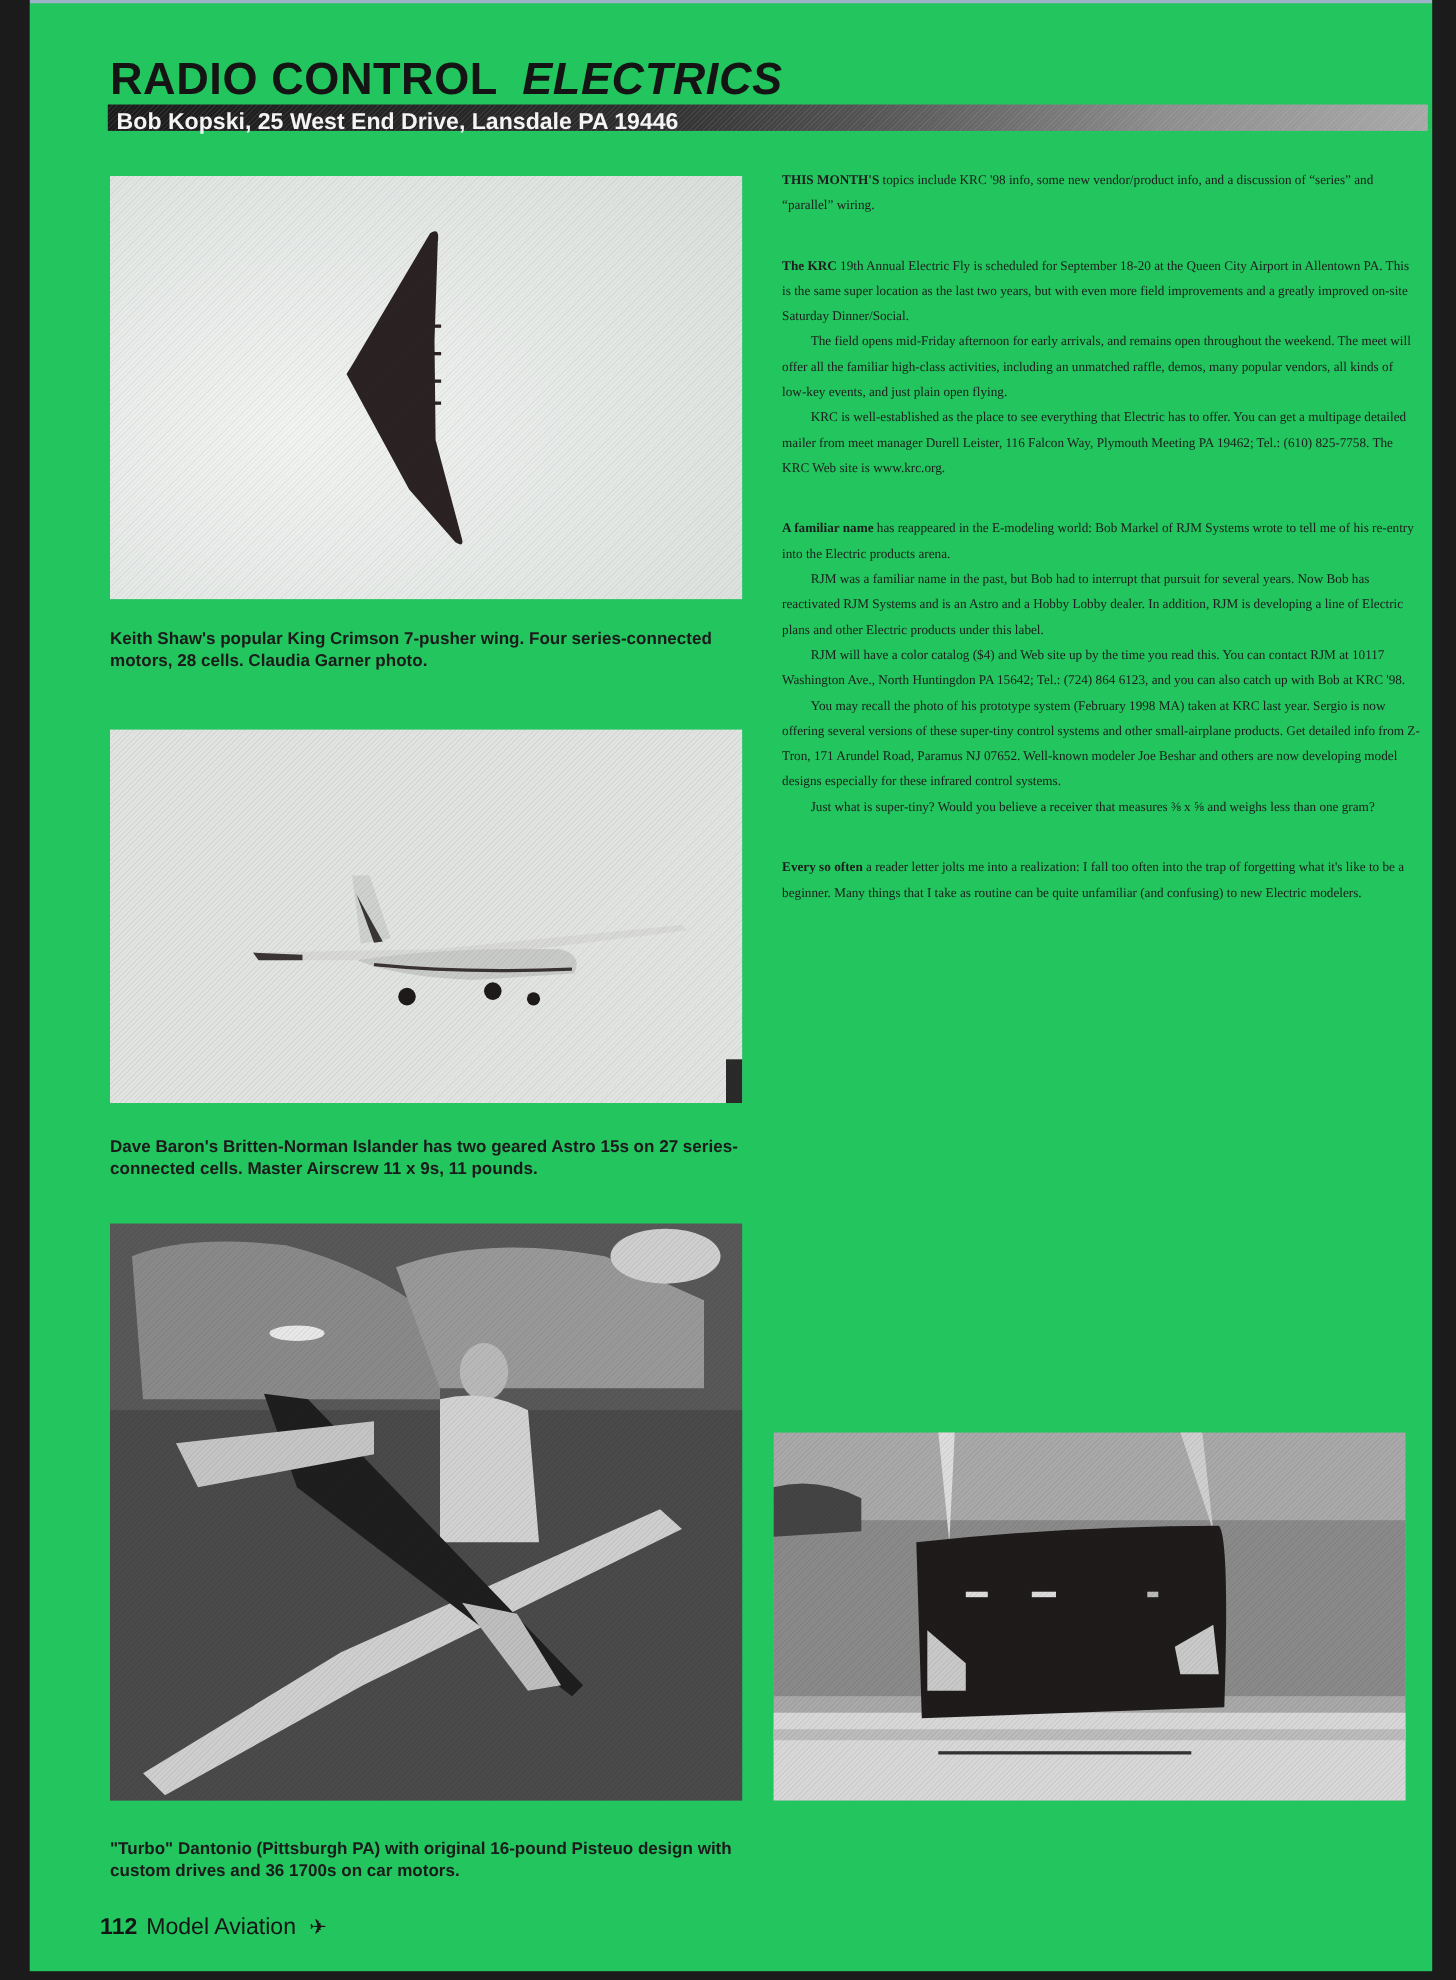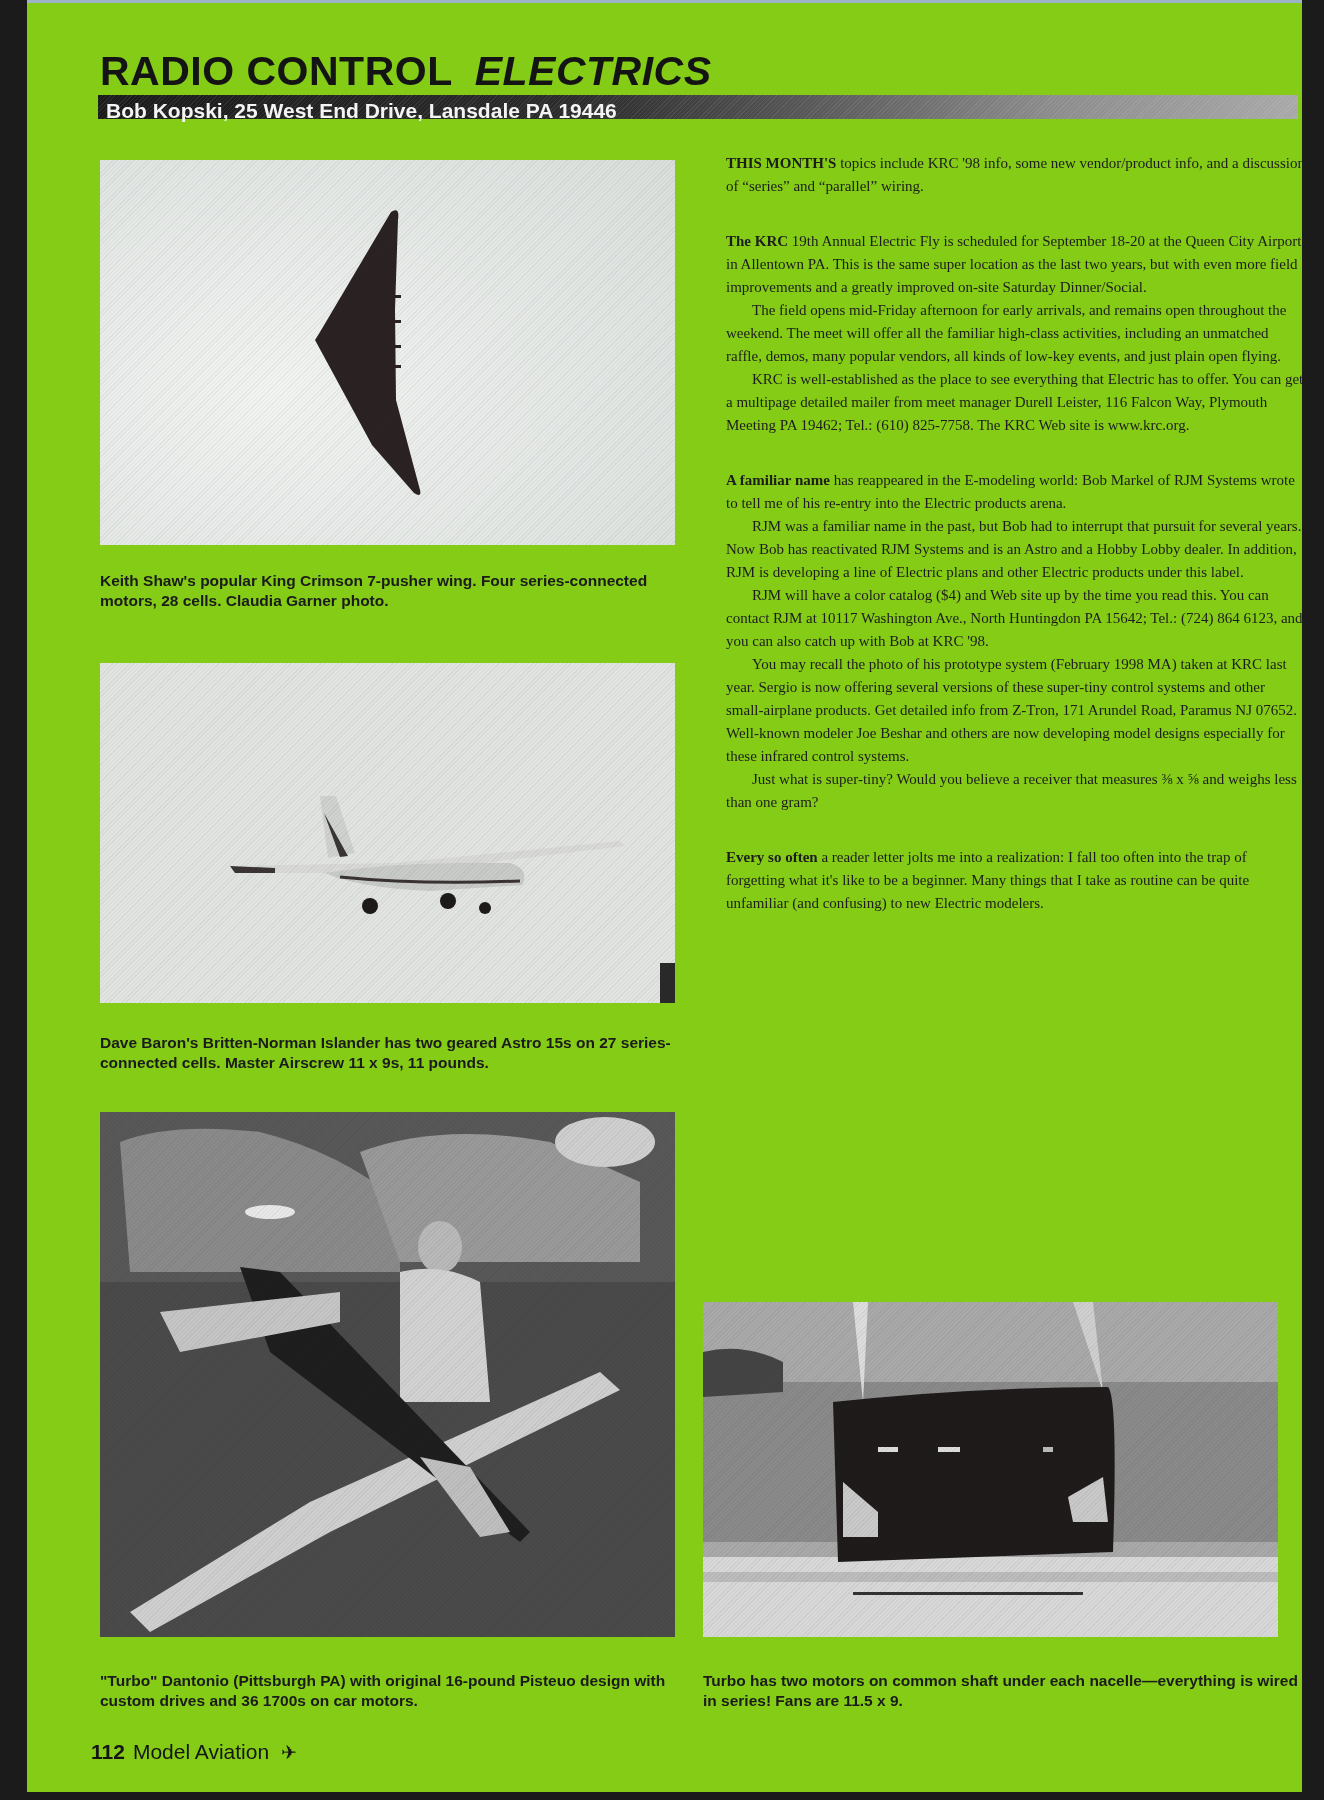--- a/index.html
+++ b/index.html
@@ -1,19 +1,19 @@
 <!DOCTYPE html>
 <html><head>
 <meta charset="utf-8">
 <style>
   * { box-sizing: border-box; margin: 0; padding: 0; }
   html, body { width: 1324px; height: 1800px; background: #1b1b1b; overflow: hidden; }
   .page {
     position: absolute; left: 27px; top: 0; width: 1275px; height: 1792px;
-    background: #84cc16;
+    background: #22c55e;
     box-shadow: inset 0 3px 0 #9fb3c8;
   }
   .title {
     position: absolute; left: 73px; top: 48px;
     font-family: "Liberation Sans", sans-serif; font-weight: bold;
     font-size: 41px; letter-spacing: 0.5px; color: #141414; white-space: nowrap;
   }
   .title .ital { font-style: italic; margin-left: 22px; }
   .byline-bar {
     position: absolute; left: 71px; top: 95px; width: 1200px; height: 24px;
@@ -34,22 +34,22 @@
   .photo::after {
     content: ""; position: absolute; inset: 0; pointer-events: none;
     background: repeating-linear-gradient(135deg, rgba(0,0,0,0.05) 0 1px, rgba(0,0,0,0) 1px 3px);
   }
   .photo svg { width: 100%; height: 100%; display: block; }
   .caption {
     position: absolute; font-family: "Liberation Sans", sans-serif; font-weight: bold;
     font-size: 15.5px; line-height: 20px; color: #1b1b1b;
   }
   .body-col {
-    position: absolute; left: 699px; top: 152px; width: 580px;
-    font-family: "Liberation Serif", serif; font-size: 15px; line-height: 23px; color: #1d1d1d;
+    position: absolute; left: 684px; top: 152px; width: 580px;
+    font-family: "Liberation Serif", serif; font-size: 12px; line-height: 23px; color: #1d1d1d;
   }
   .body-col p { margin: 0; text-indent: 26px; }
   .body-col p.lead { text-indent: 0; margin-top: 32px; }
   .body-col p.lead.first { margin-top: 0; }
   .body-col b { font-weight: bold; }
   .footer {
     position: absolute; left: 64px; top: 1740px;
     font-family: "Liberation Sans", sans-serif; font-size: 21px; color: #151515; white-space: nowrap;
   }
   .footer .num { font-weight: bold; margin-right: 8px; }
@@ -132,21 +132,20 @@
       <path d="M370 0 L390 0 L400 90 Z" fill="#cfcfcf"></path>
       <path d="M130 100 Q270 85 405 85 Q415 95 410 250 L135 260 Z" fill="#1f1b1b"></path>
       <path d="M140 180 L175 210 L175 235 L140 235 Z" fill="#c9c9c9"></path>
       <path d="M400 175 L365 195 L370 220 L405 220 Z" fill="#c9c9c9"></path>
       <rect x="175" y="145" width="20" height="5" fill="#ddd"></rect>
       <rect x="235" y="145" width="22" height="5" fill="#ddd"></rect>
       <rect x="340" y="145" width="10" height="5" fill="#bbb"></rect>
       <rect x="150" y="290" width="230" height="3" fill="#333"></rect>
     </svg>
   </div>
-  <div class="caption" style="left:676px; top:1671px; width:600px;">Turbo has two motors on common shaft under each nacelle—everything is wired in series! Fans are 11.5 x 9.</div>
 
   <div class="body-col">
     <p class="lead first"><b>THIS MONTH'S</b><span> topics include KRC '98 info, some new vendor/product info, and a discussion of “series” and “parallel” wiring.</span></p>
 
     <p class="lead"><b>The KRC</b><span> 19th Annual Electric Fly is scheduled for September 18-20 at the Queen City Airport in Allentown PA. This is the same super location as the last two years, but with even more field improvements and a greatly improved on-site Saturday Dinner/Social.</span></p>
     <p>The field opens mid-Friday afternoon for early arrivals, and remains open throughout the weekend. The meet will offer all the familiar high-class activities, including an unmatched raffle, demos, many popular vendors, all kinds of low-key events, and just plain open flying.</p>
     <p>KRC is well-established as the place to see everything that Electric has to offer. You can get a multipage detailed mailer from meet manager Durell Leister, 116 Falcon Way, Plymouth Meeting PA 19462; Tel.: (610) 825-7758. The KRC Web site is www.krc.org.</p>
 
     <p class="lead"><b>A familiar name</b><span> has reappeared in the E-modeling world: Bob Markel of RJM Systems wrote to tell me of his re-entry into the Electric products arena.</span></p>
     <p>RJM was a familiar name in the past, but Bob had to interrupt that pursuit for several years. Now Bob has reactivated RJM Systems and is an Astro and a Hobby Lobby dealer. In addition, RJM is developing a line of Electric plans and other Electric products under this label.</p>

